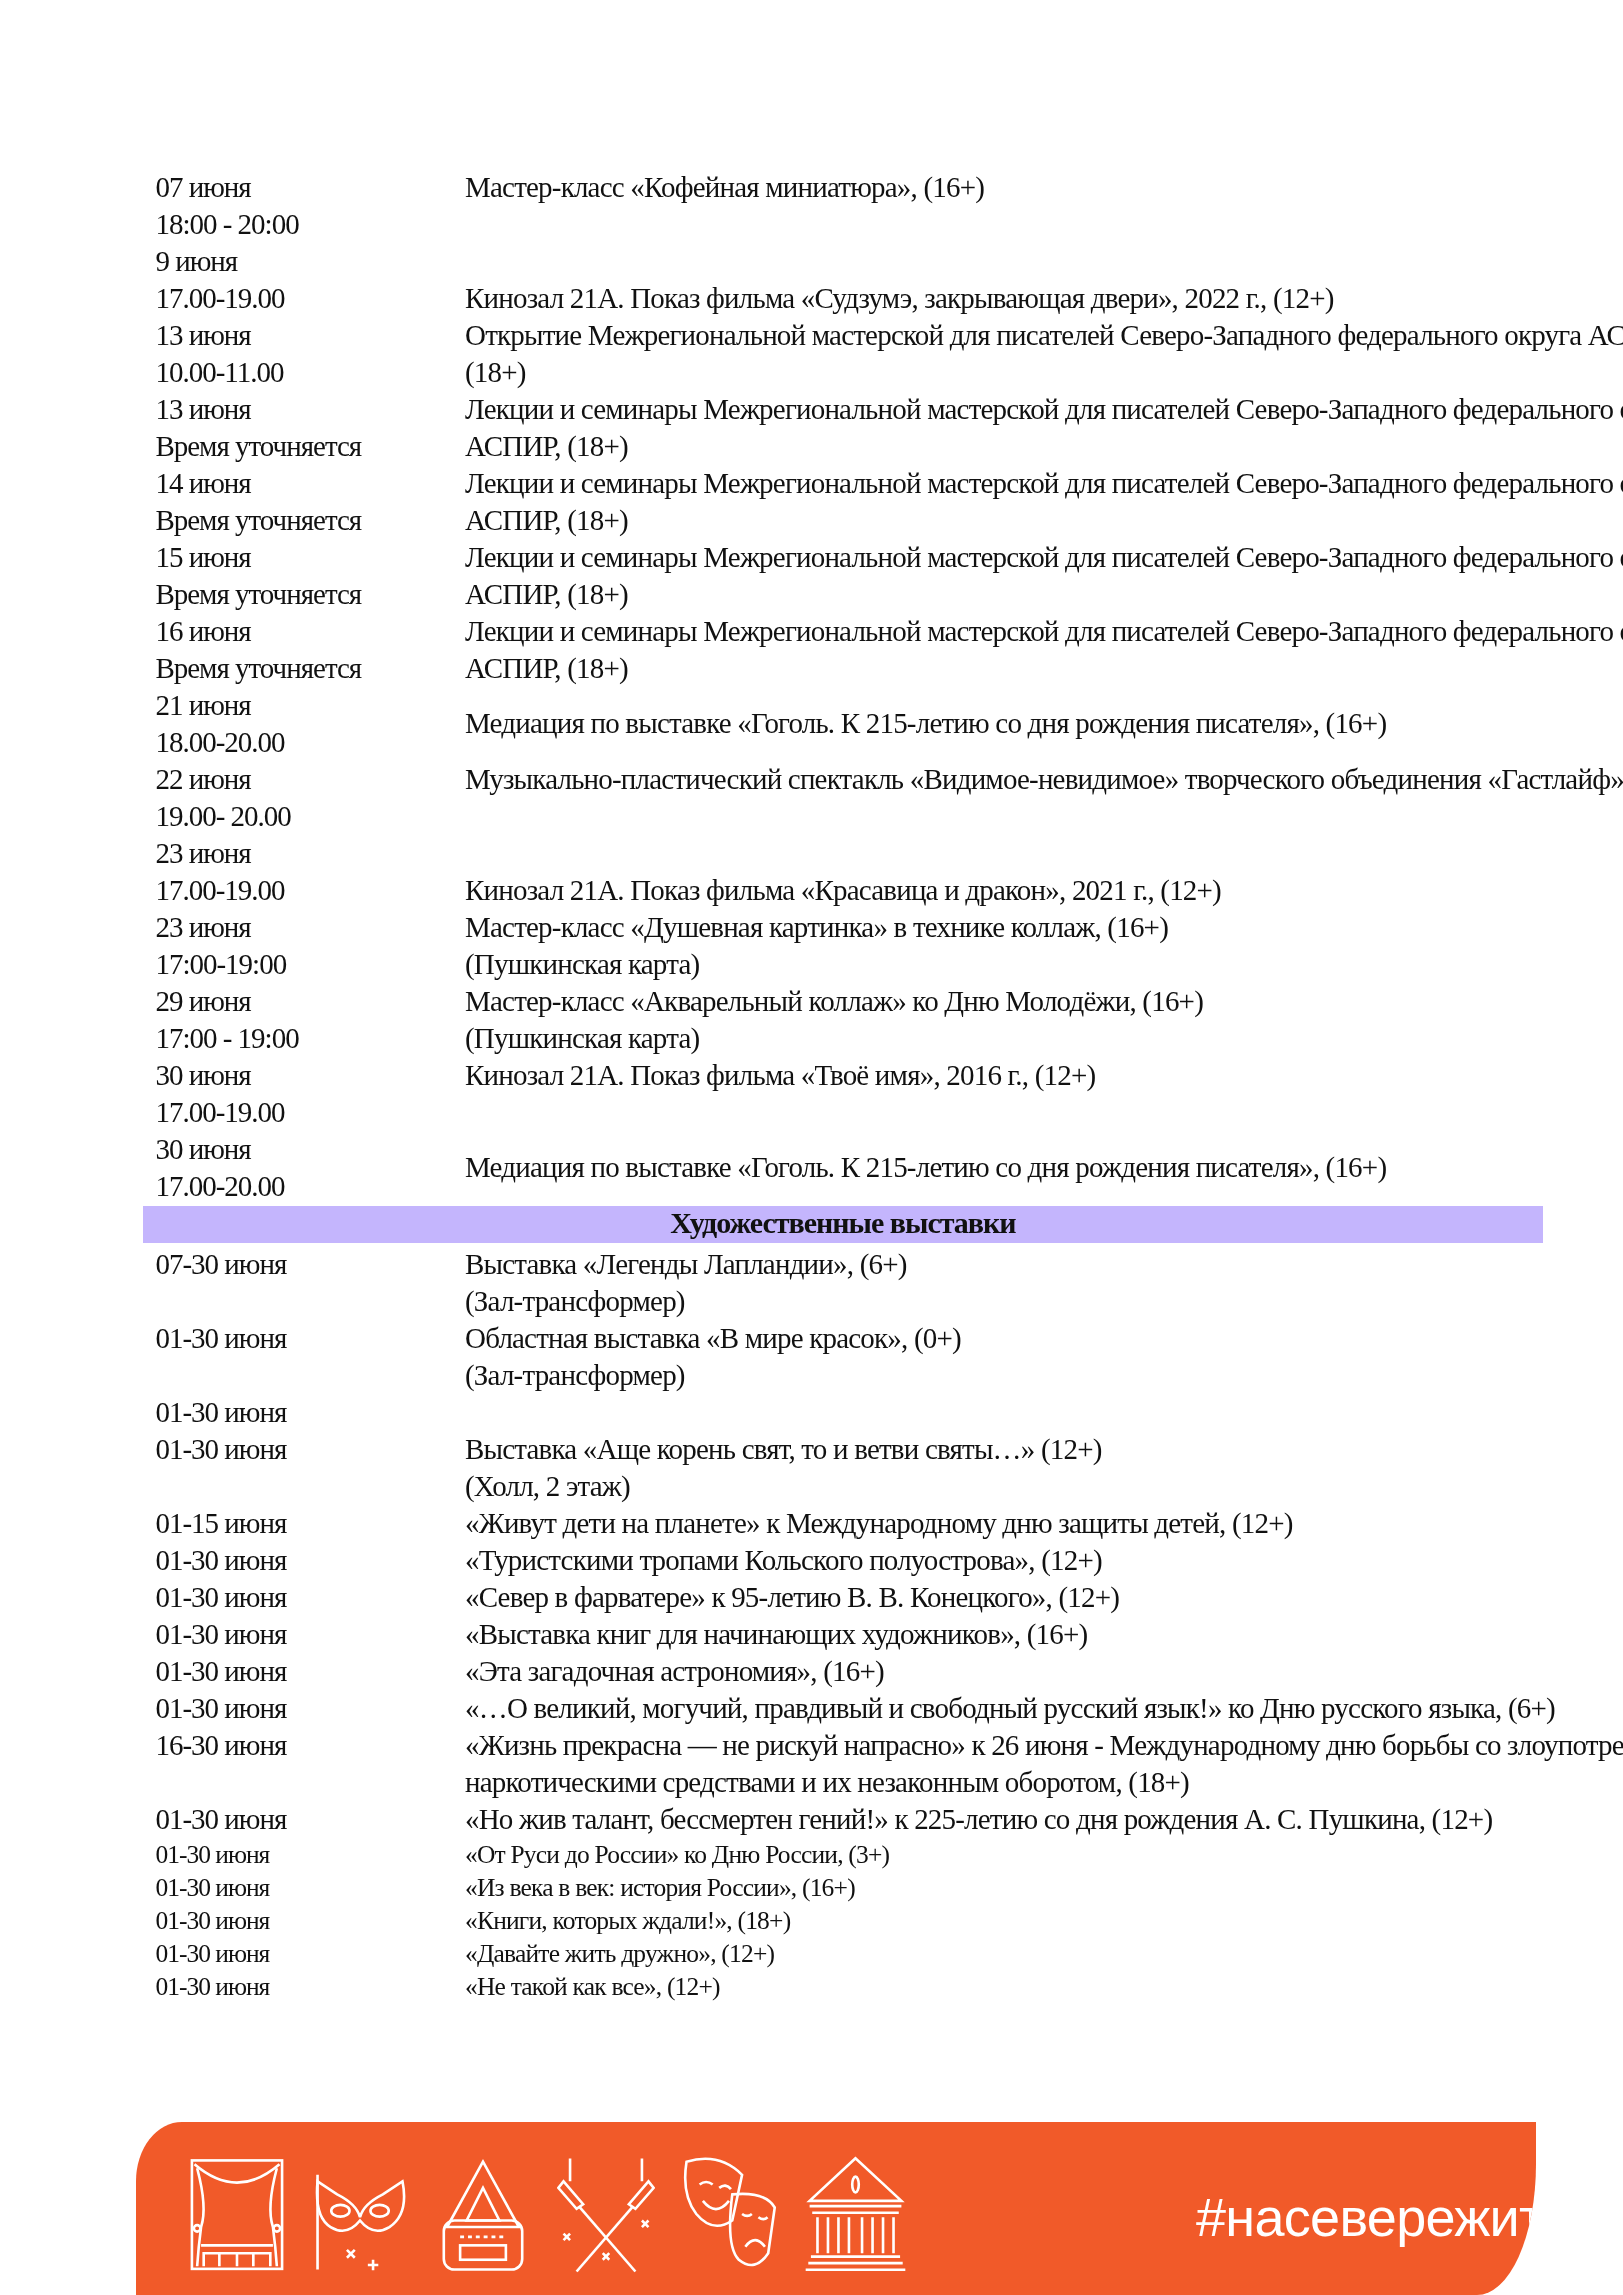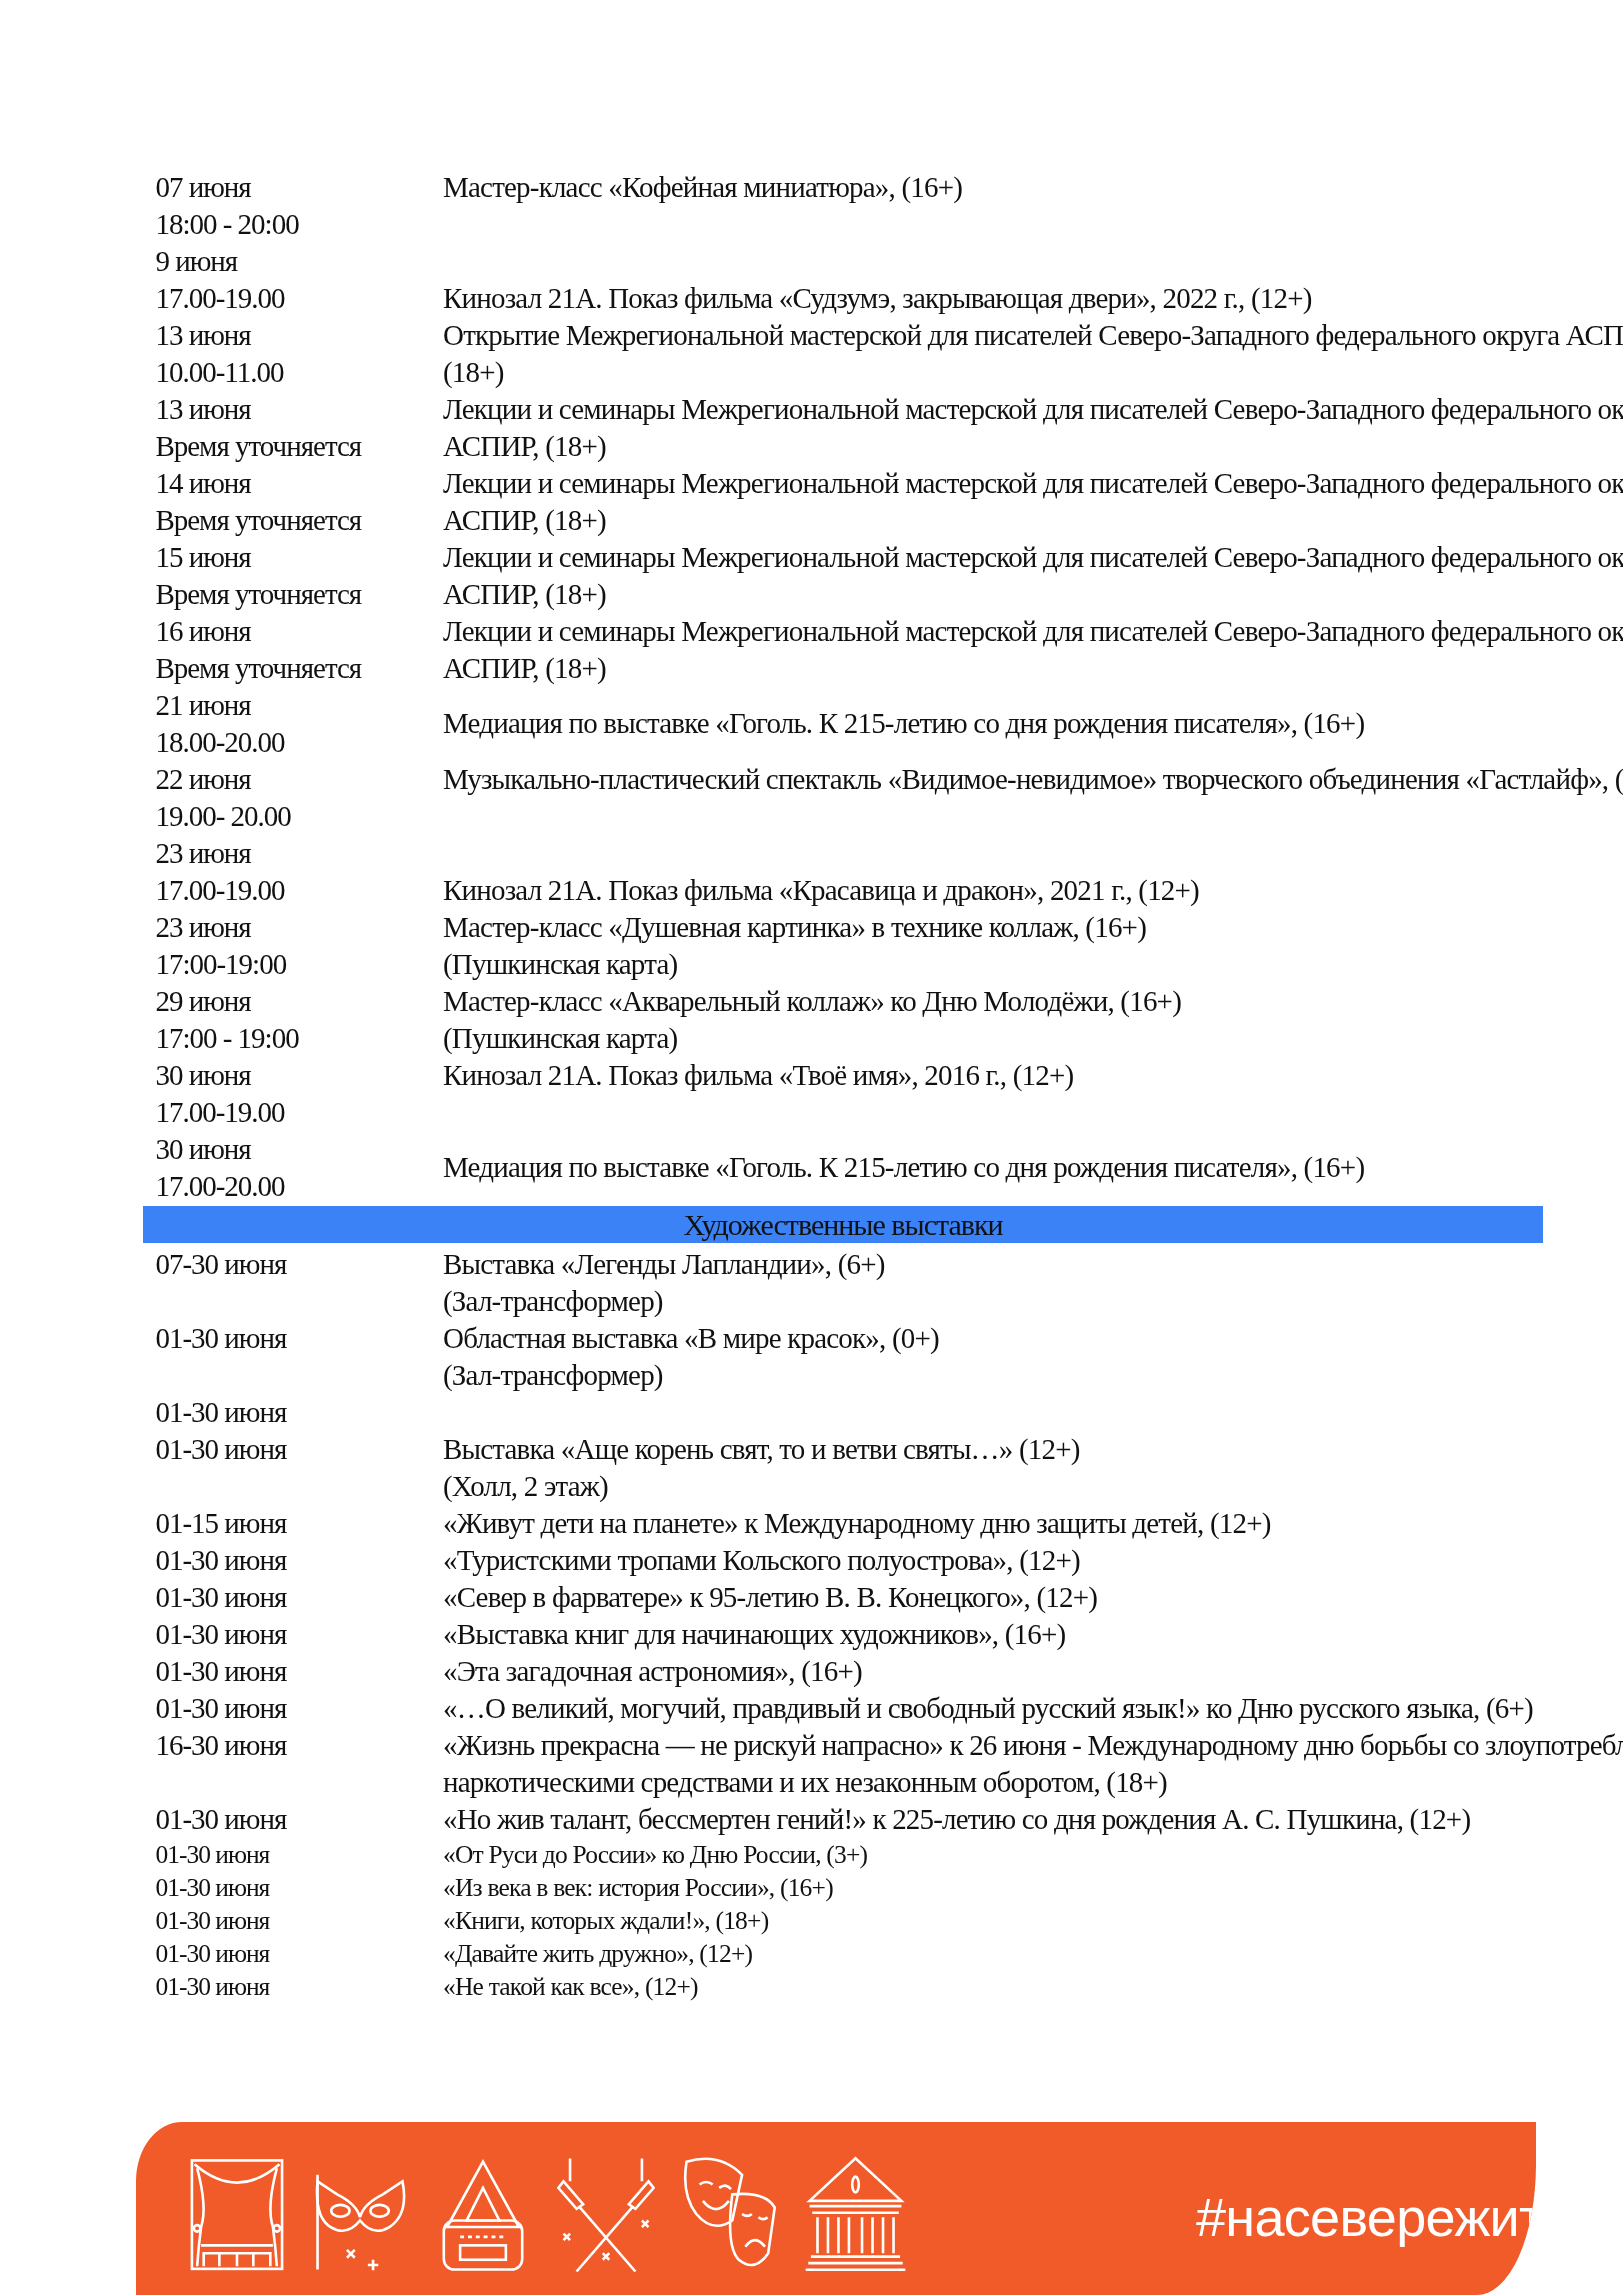--- a/index.html
+++ b/index.html
@@ -6,38 +6,38 @@
   body {
     width:1623px; height:2295px; position:relative; overflow:hidden;
     background:#ffffff; color:#111;
     font-family:"Liberation Serif", "DejaVu Serif", serif;
   }
   .page { position:absolute; left:0; top:0; width:1623px; height:2295px; }
   .content {
     position:absolute; left:143px; top:169px; width:1400px;
   }
   .row {
-    display:flex; align-items:flex-start;
+    display:flex; align-items:flex-start;gap:22px;
   }
   .col-date {
     width:300px; flex:0 0 300px; padding-left:12.4px; box-sizing:border-box;
     font-size:29px; line-height:37px; letter-spacing:-1px;
     transform-origin:left top;
   }
   .col-desc {
     flex:1 1 auto; font-size:29px; line-height:37px; letter-spacing:-0.8px;
     text-align:justify; padding-right:1.3px;
   }
   .small .col-date, .small .col-desc { font-size:25.5px; line-height:33px; }
   .line { display:block; white-space:nowrap; }
   .vcenter { display:flex; align-items:center; min-height:73px; }
   .section-band {
-    background:#3b82f6; height:37px; margin:1.3px 0 2.6px 0;
-    display:flex; align-items:center; justify-content:center;
-    font-weight:normal; font-size:30px; letter-spacing:-1px;
+    background:#c4b5fd; height:37px; margin:1.3px 0 2.6px 0;
+    display:flex; justify-content:center;
+    font-weight:bold; font-size:30px; letter-spacing:-1px;
   }
   .footer {
     position:absolute; left:136px; top:2122px; width:1400px; height:173px;
     background:#F15A29;
     border-top-left-radius:46px 59px;
     border-bottom-right-radius:59px 131px;
     overflow:hidden;
   }
   .footer .icons { position:absolute; left:52px; top:33px; display:flex; gap:25px; align-items:flex-end; }
   .footer svg { display:block; }

